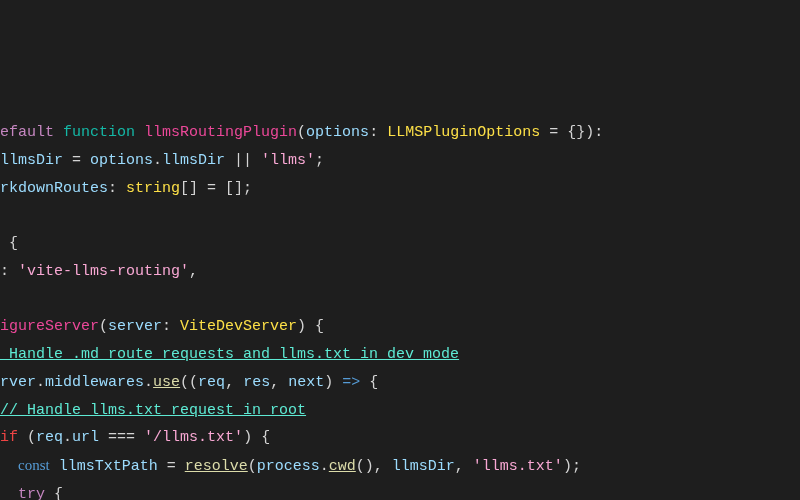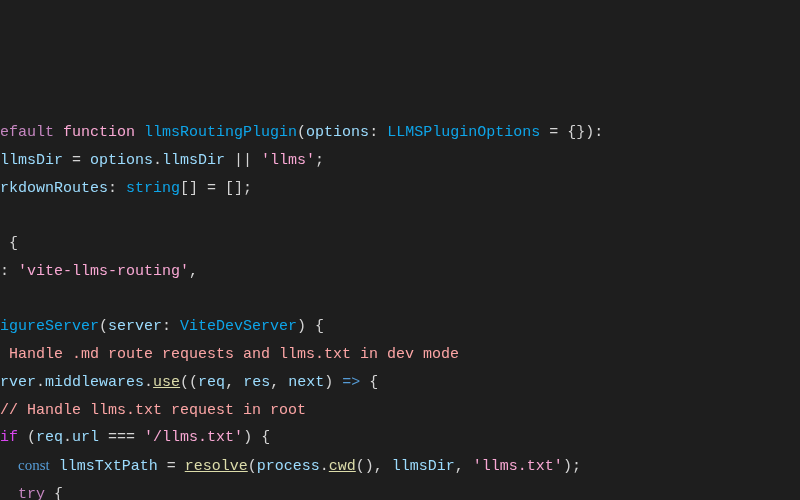--- a/index.html
+++ b/index.html
@@ -10,32 +10,32 @@
       line-height: 1.85;
       color: #d4d4d4;
       width: 800px;
       height: 500px;
       overflow: hidden;
       padding: 8px 0 0 0;
       white-space: pre;
     }
     .line { display: block; }
     .kw-export { color: #c586c0; text-align: right; }
-    .kw-function { color: #f9a8d4; text-align: right; }
+    .kw-function { color: #14b8a6; text-align: right; }
     .kw-const { color: #569cd6; font-family: Liberation Serif, serif; }
-    .kw-if { color: #d946ef; }
+    .kw-if { color: #ef4444; }
     .kw-try { color: #c586c0; }
-    .fn-name { color: #0ea5e9; }
+    .fn-name { color: #ec4899; }
     .fn-call { color: #dcdcaa; text-decoration: underline; }
     .param { color: #9cdcfe; }
     .var { color: #9cdcfe; }
     .prop { color: #9cdcfe; }
-    .type { color: #0ea5e9; }
+    .type { color: #fde047; }
     .string { color: #f9a8d4; }
-    .comment { color: #fca5a5; }
+    .comment { color: #5eead4; text-decoration: underline; }
     .punct { color: #d4d4d4; }
     .op { color: #d4d4d4; }
     .brace { color: #d4d4d4; }
     .arrow { color: #569cd6; }
   </style>
 </head>
 <body>
 
 
 

